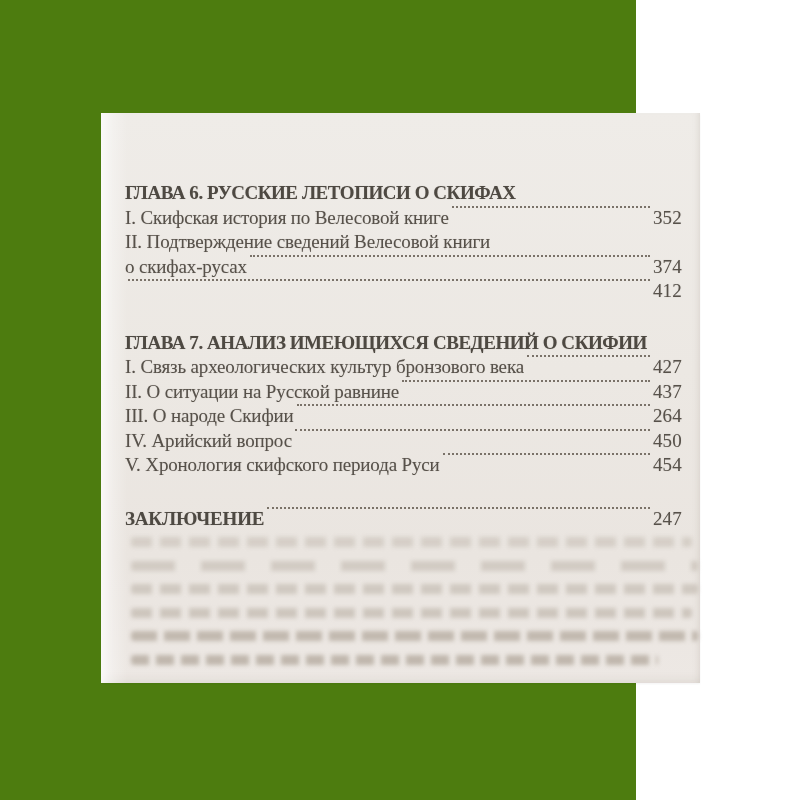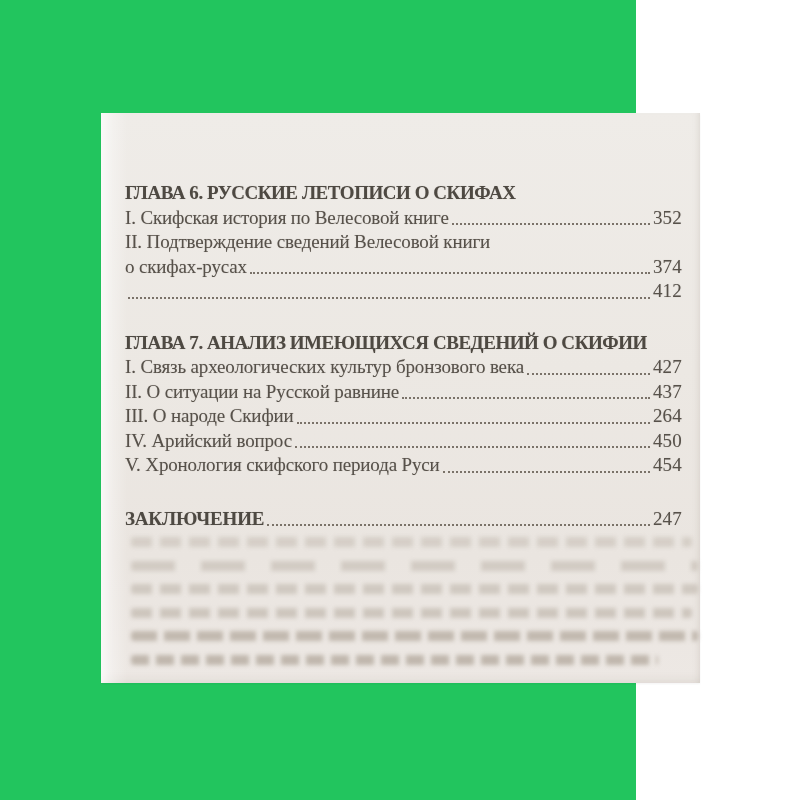--- a/index.html
+++ b/index.html
@@ -1,19 +1,19 @@
 <!DOCTYPE html>
 <html><head>
 <meta charset="utf-8">
 <style>
   * { margin: 0; padding: 0; box-sizing: border-box; }
   html, body { width: 800px; height: 800px; background: #ffffff; overflow: hidden; }
   body { font-family: "Liberation Serif", "DejaVu Serif", serif; }
 
-  .canvas { position: relative; width: 636px; height: 800px; background: #22c55e; }
+  .canvas { position: relative; width: 636px; height: 800px; background: #4d7c0f; }
 
   
   .page {
     position: absolute;
     left: 101px; top: 113px;
     width: 599px; height: 570px;
     background: linear-gradient(180deg, #efece8 0%, #ece8e3 45%, #eae5e0 78%, #ede8e4 100%);
     box-shadow:
       inset 10px 0 14px -10px rgba(255,255,255,0.9),
       inset -6px 0 10px -8px rgba(140,128,115,0.35),
@@ -40,21 +40,21 @@
   .heading {
     font-weight: 700;
     color: #4e4942;
     letter-spacing: -0.45px;
     white-space: nowrap;
   }
 
   .section { margin-top: 0; }
   .section + .section { margin-top: 27px; }
 
-  .entry { display: flex; align-items: flex-end; white-space: nowrap; }
+  .entry { display: flex; align-items: flex-start; white-space: nowrap; }
   .entry .label { flex: 0 1 auto; overflow: hidden; letter-spacing: -0.15px; }
   .entry .dots {
     flex: 1 1 0;
     min-width: 0;
     border-bottom: 2px dotted #6e665c;
     margin: 0 3px 5px 3px;
     opacity: 0.9;
   }
   .entry .pagenum { flex: 0 0 auto; text-align: right; letter-spacing: 0.2px; }
 

